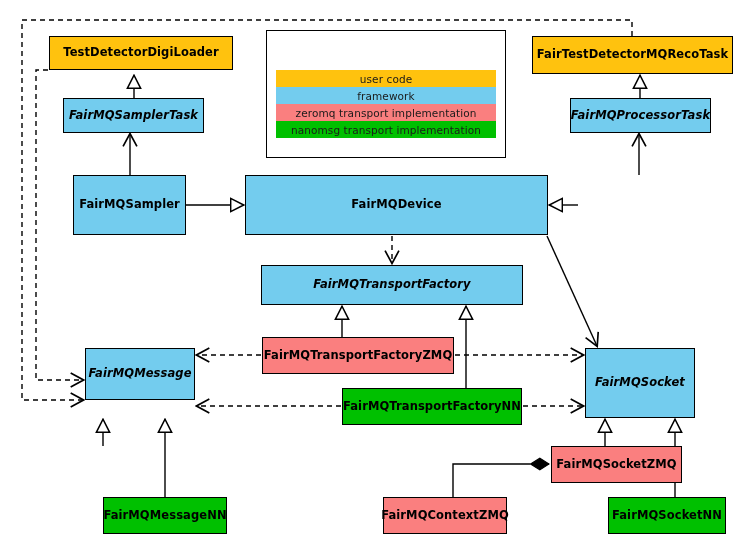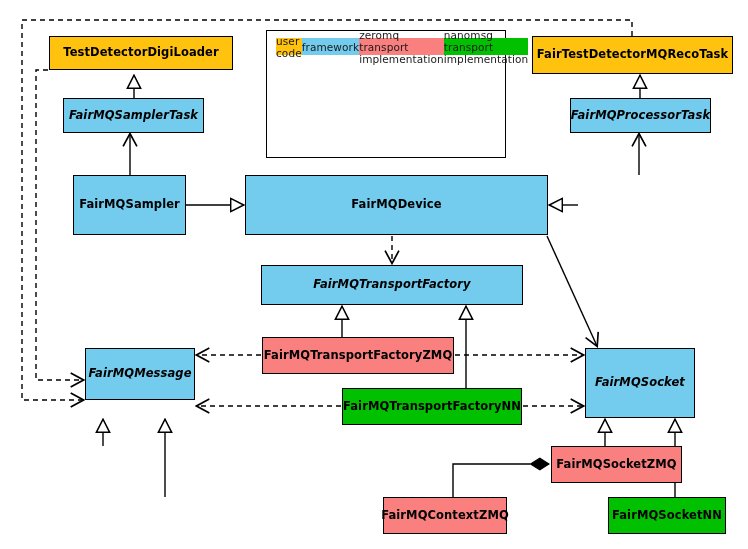--- a/index.html
+++ b/index.html
@@ -38,23 +38,23 @@
   }
   .node.abstract {
     font-style: italic;
   }
   .legend-box {
     position: absolute;
     background: #ffffff;
     border: 1.6px solid #000000;
     z-index: 6;
     display: flex;
-    flex-direction: row;
-    justify-content: flex-start;
-    padding: 7px 9px;
+    flex-direction: column;
+    justify-content: flex-end;
+    padding: 19px 9px;
   }
   .legend-row {
     height: 17px;
     display: flex;
     align-items: center;
     justify-content: center;
     font-size: 10.5px;
     font-weight: normal;
     font-style: normal;
     color: #1a1a1a;
@@ -127,20 +127,21 @@
   <div class="node" style="left: 532px; top: 36px; width: 201px; height: 38px; background: rgb(255, 194, 14);">FairTestDetectorMQRecoTask</div>
   <div class="node abstract" style="left: 63px; top: 98px; width: 141px; height: 35px; background: rgb(115, 204, 238);">FairMQSamplerTask</div>
   <div class="node abstract" style="left: 570px; top: 98px; width: 141px; height: 35px; background: rgb(115, 204, 238);">FairMQProcessorTask</div>
   <div class="node" style="left: 73px; top: 175px; width: 113px; height: 60px; background: rgb(115, 204, 238);">FairMQSampler</div>
   <div class="node" style="left: 245px; top: 175px; width: 303px; height: 60px; background: rgb(115, 204, 238);">FairMQDevice</div>
   <div class="node abstract" style="left: 261px; top: 265px; width: 262px; height: 40px; background: rgb(115, 204, 238);">FairMQTransportFactory</div>
   <div class="node" style="left: 262px; top: 337px; width: 192px; height: 37px; background: rgb(250, 127, 127);">FairMQTransportFactoryZMQ</div>
   <div class="node" style="left: 342px; top: 388px; width: 180px; height: 37px; background: rgb(0, 192, 0);">FairMQTransportFactoryNN</div>
   <div class="node abstract" style="left: 85px; top: 348px; width: 110px; height: 52px; background: rgb(115, 204, 238);">FairMQMessage</div>
   <div class="node abstract" style="left: 585px; top: 348px; width: 110px; height: 70px; background: rgb(115, 204, 238);">FairMQSocket</div>
+  <div class="node" style="left: 103px; top: 497px; width: 124px; height: 37px; background: rgb(0, 192, 0);">FairMQMessageNN</div>
   <div class="node" style="left: 551px; top: 446px; width: 131px; height: 37px; background: rgb(250, 127, 127);">FairMQSocketZMQ</div>
   <div class="node" style="left: 608px; top: 497px; width: 118px; height: 37px; background: rgb(0, 192, 0);">FairMQSocketNN</div>
   <div class="node" style="left: 383px; top: 497px; width: 124px; height: 37px; background: rgb(250, 127, 127);">FairMQContextZMQ</div>
 
   <div class="legend-box" style="left:266px; top:30px; width:240px; height:128px;">
     <div class="legend-row" style="background: rgb(255, 194, 14);">user code</div>
     <div class="legend-row" style="background: rgb(115, 204, 238);">framework</div>
     <div class="legend-row" style="background: rgb(250, 127, 127);">zeromq transport implementation</div>
     <div class="legend-row" style="background: rgb(0, 192, 0);">nanomsg transport implementation</div>
   </div>

